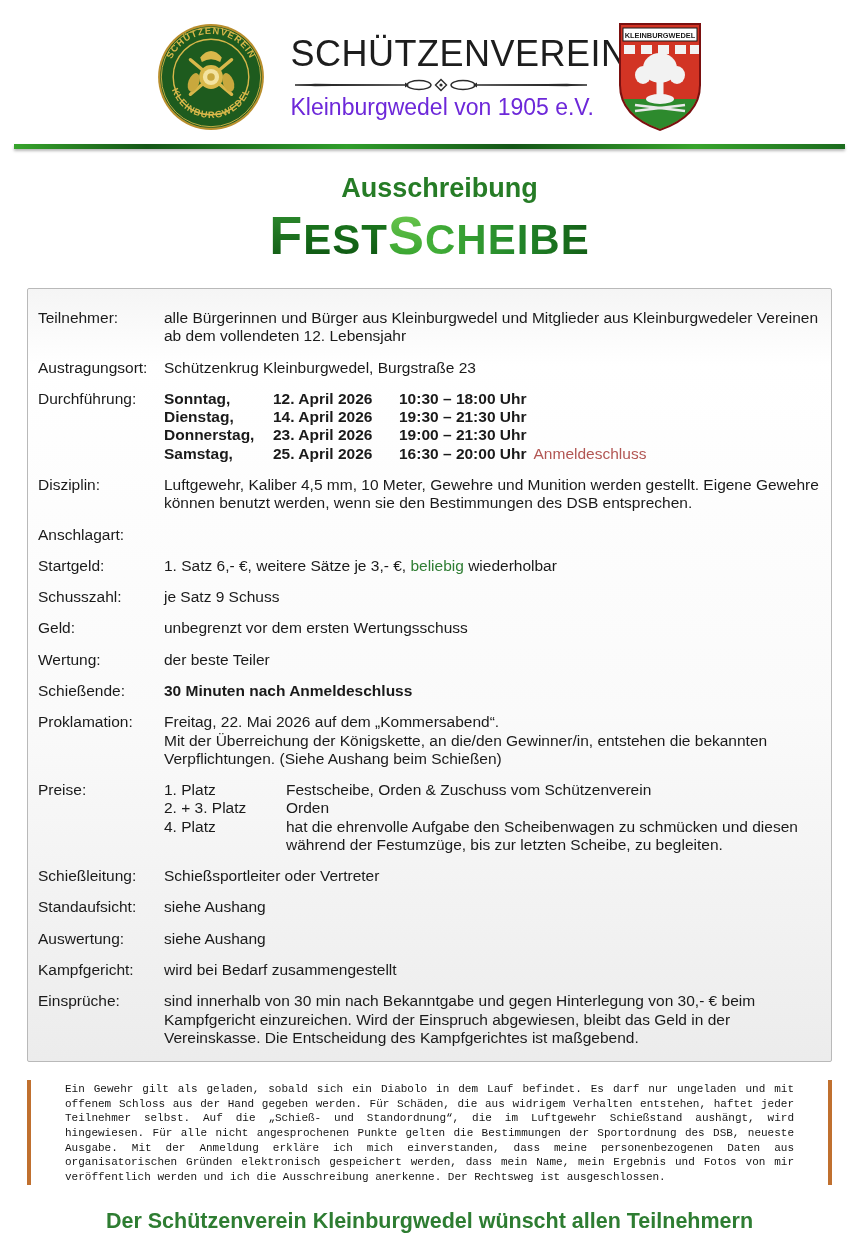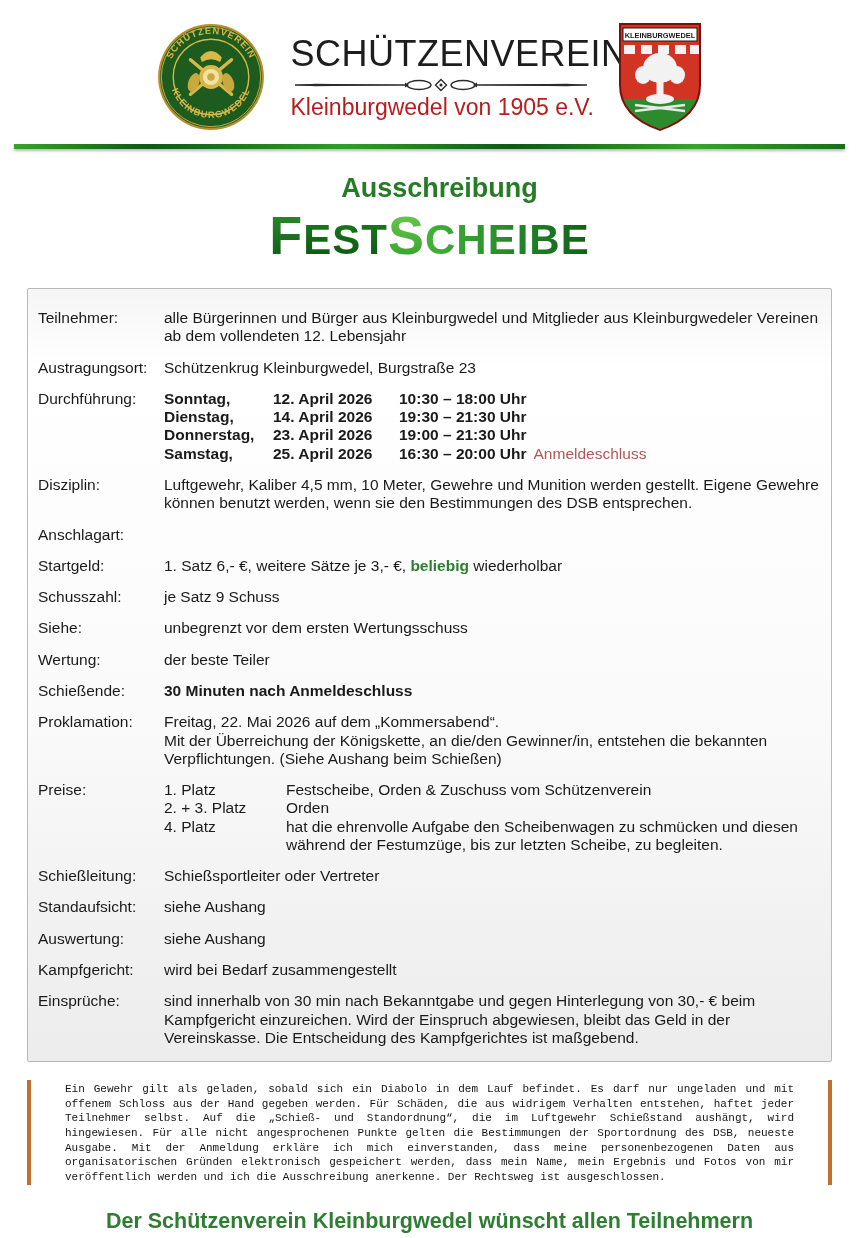--- a/index.html
+++ b/index.html
@@ -8,21 +8,21 @@
     font-family:"Liberation Sans", sans-serif; color:#1a1a1a; position:relative;
   }
 
   
   .header { display:flex; justify-content:center; align-items:center; gap:26px; padding-top:20px; height:114px; }
   .badge  { width:108px; height:108px; flex:0 0 auto; }
   .crest  { width:86px;  height:112px; flex:0 0 auto; }
   .header-center { text-align:center; width:300px; }
   .club-name { font-size:36px; font-weight:400; color:#1d1d1d; letter-spacing:0.5px; white-space:nowrap; }
   .ornament  { margin:2px auto 1px; display:block; }
-  .club-sub  { font-size:23px; color:#b91c1c; white-space:nowrap; }
+  .club-sub  { font-size:23px; color:#6d28d9; white-space:nowrap; }
 
   .green-bar {
     height:5px; margin:10px 14px 0;
     background:linear-gradient(90deg,#37a42c 0%,#145617 16%,#2f9e2b 40%,#145617 60%,#37a42c 82%,#1b6b1e 100%);
     box-shadow:0 2px 3px rgba(0,0,0,0.28);
   }
 
   
   .title-block { text-align:center; margin-top:24px; }
   .kicker { font-size:27px; font-weight:bold; color:#267c26;padding-left:20px; }
@@ -46,21 +46,21 @@
   .label { width:126px; flex:0 0 auto; }
   .value { flex:1; }
   .bold  { font-weight:bold; }
   .sched-row { display:flex; font-weight:bold; }
   .sch-day  { width:109px; flex:0 0 auto; }
   .sch-date { width:126px; flex:0 0 auto; }
   .sch-note { font-weight:normal; color:#b25653; margin-left:7px; }
   .prize-row { display:flex; }
   .prize-place { width:122px; flex:0 0 auto; }
   .prize-desc  { flex:1; }
-  .hl-green { color:#2e7d32; font-weight:bold; }
+  .hl-green { color:#2e7d32; font-weight:normal; }
 
   
   .disclaimer { display:flex; margin:18px 27px 0; align-items:stretch; }
   .vbar { width:4px; background:#c0702f; flex:0 0 auto; }
   .disc-text {
     flex:1; padding:2px 34px 0; font-size:11px; line-height:1.33;
     text-align:justify; color:#151515;font-family:Liberation Mono, monospace;
   }
 
   
@@ -214,21 +214,21 @@
       <div class="label">Startgeld:</div>
       <div class="value"><span>1. Satz 6,- €, weitere Sätze je 3,- €, </span><span class="hl-green">beliebig</span><span> wiederholbar</span></div>
     </div>
 
     <div class="row">
       <div class="label">Schusszahl:</div>
       <div class="value">je Satz 9 Schuss</div>
     </div>
 
     <div class="row">
-      <div class="label">Siehe:</div>
+      <div class="label">Geld:</div>
       <div class="value">unbegrenzt vor dem ersten Wertungsschuss</div>
     </div>
 
     <div class="row">
       <div class="label">Wertung:</div>
       <div class="value">der beste Teiler</div>
     </div>
 
     <div class="row">
       <div class="label">Schießende:</div>

